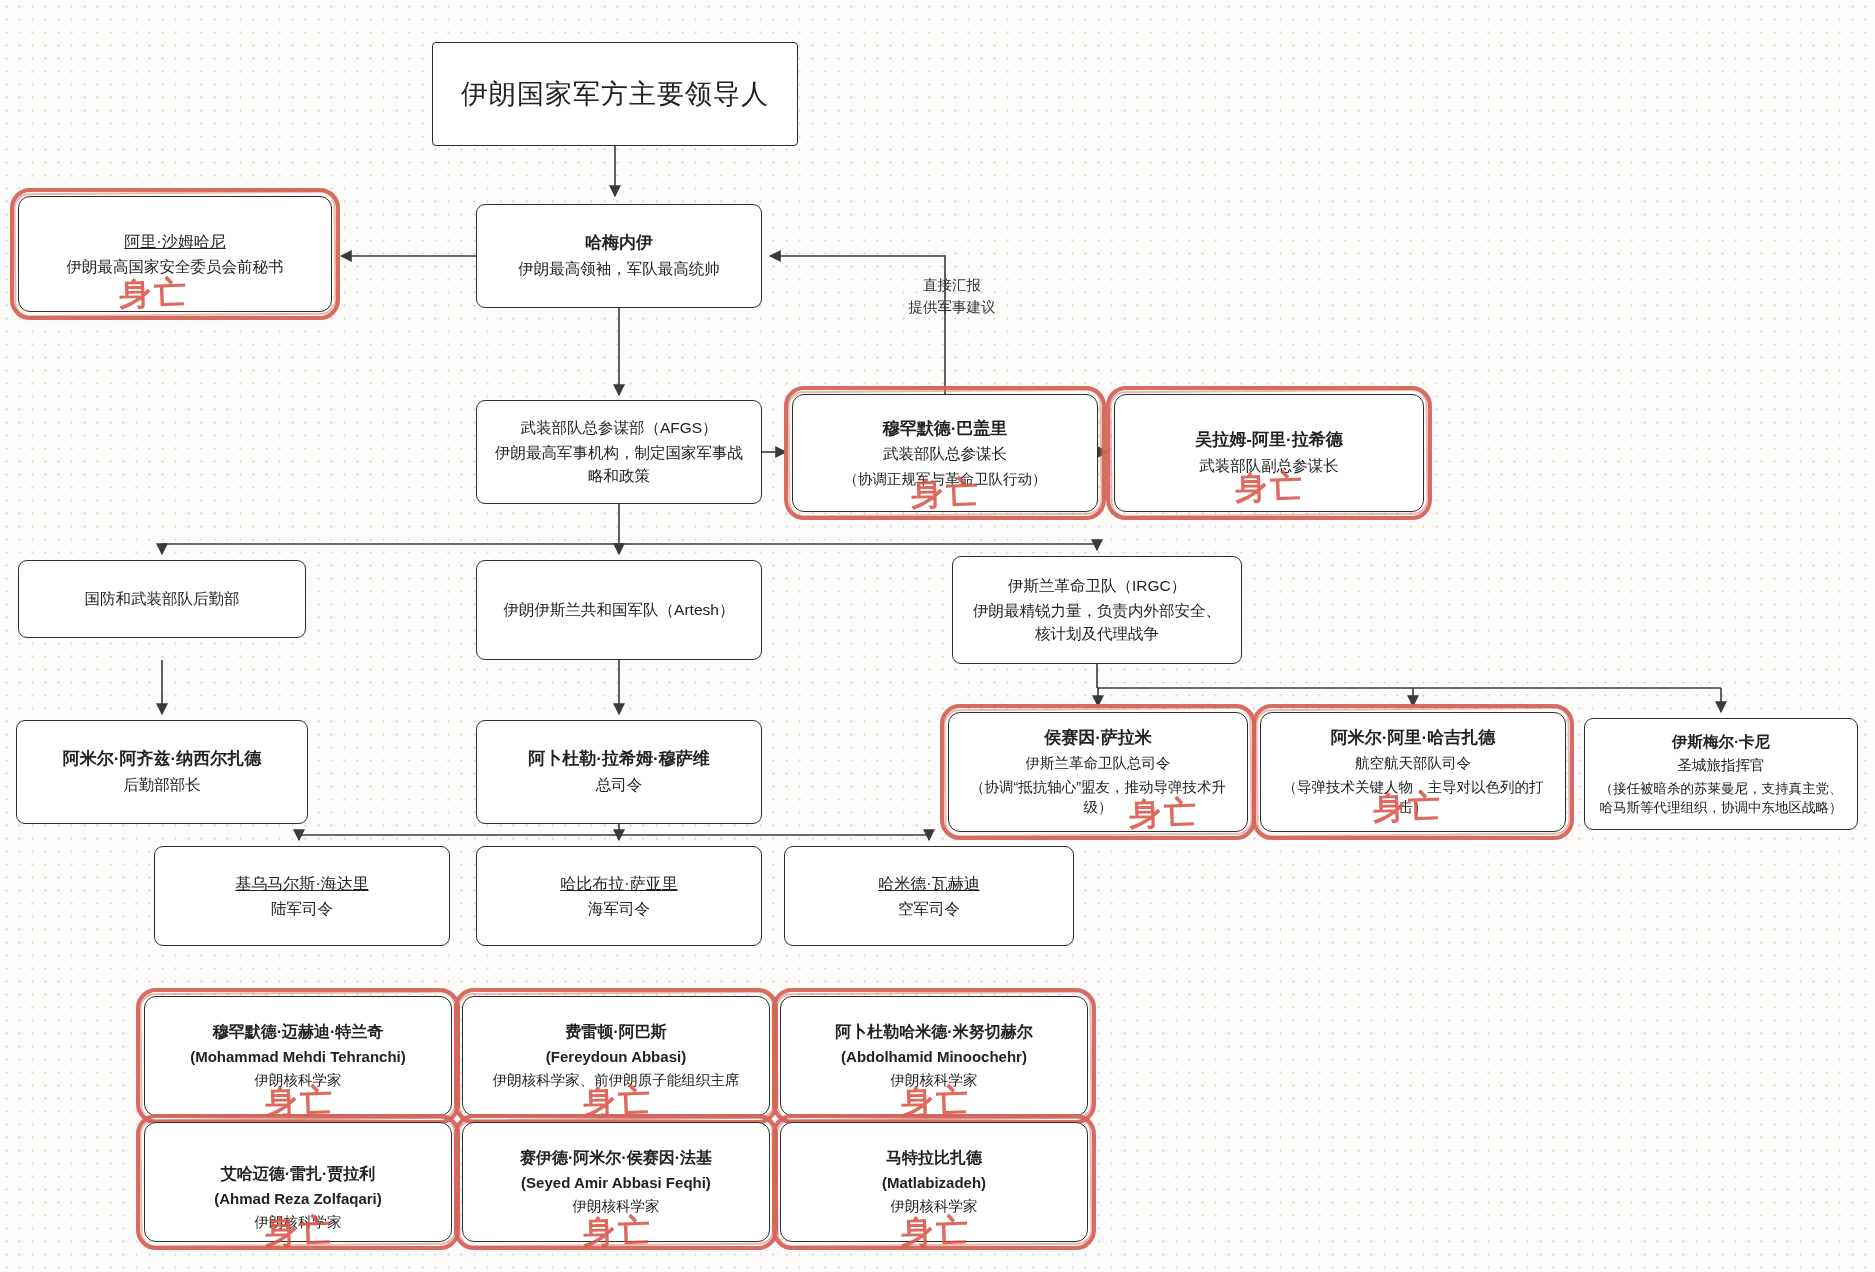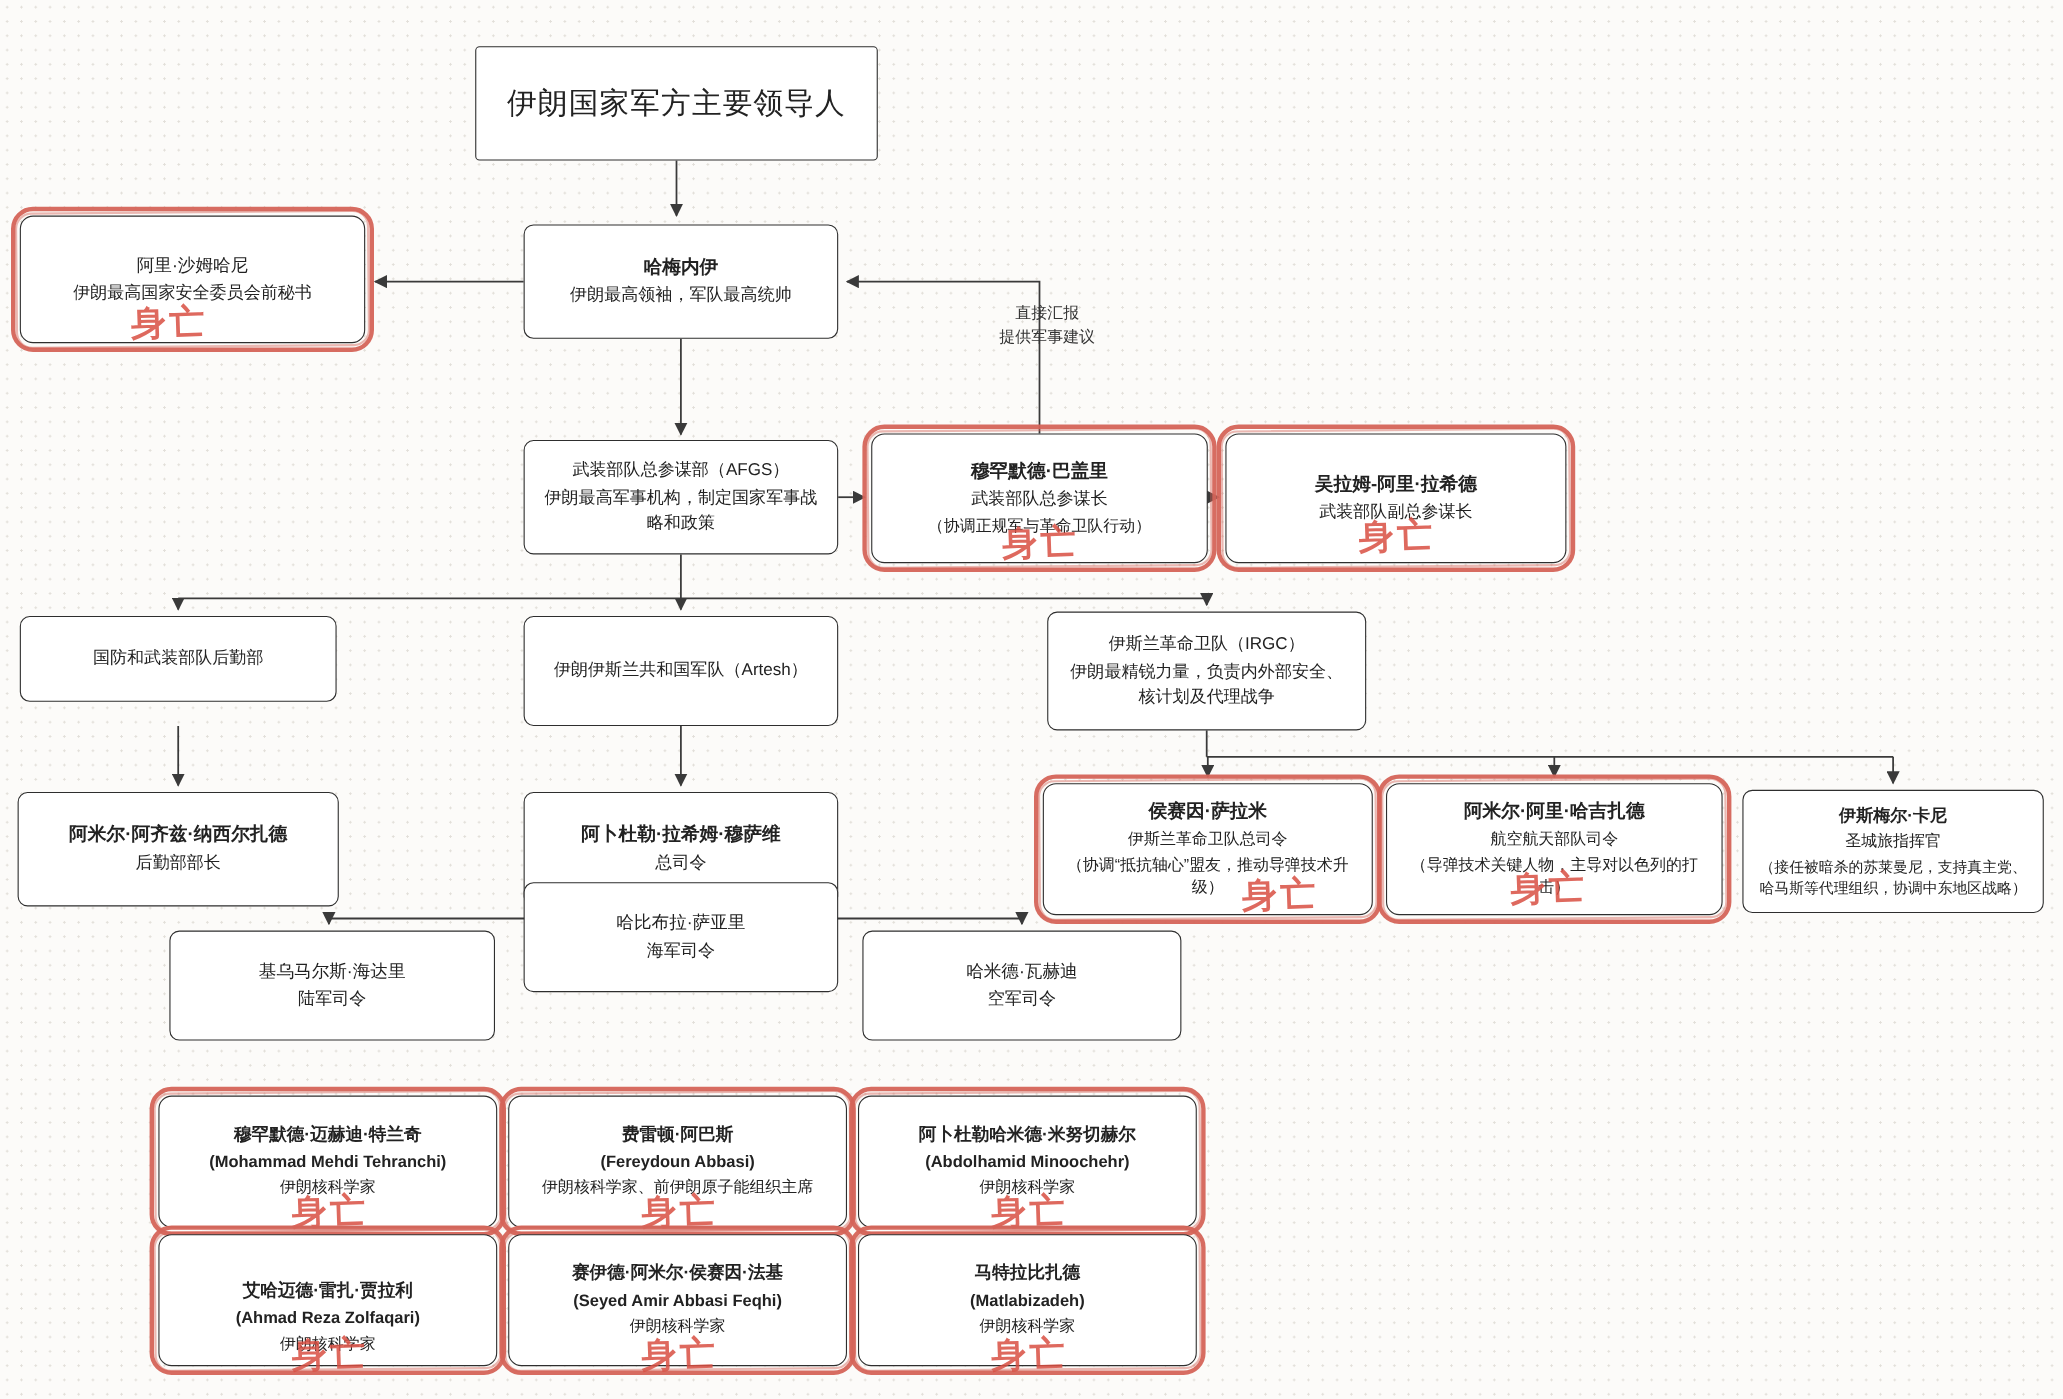--- a/index.html
+++ b/index.html
@@ -26,21 +26,21 @@
     align-items:center;justify-content:center;
     text-align:center;
     padding:8px 14px;
     gap:3px;
     color:#222;
   }
   .node > div{width:100%;}
   .title-node{border-radius:4px;}
   .title-text{font-size:27px;font-weight:500;letter-spacing:1px;}
   .n-name{font-size:17px;font-weight:700;line-height:1.4;}
-  .n-name-reg{font-size:16px;font-weight:400;line-height:1.45;}
+  .n-name-reg{font-size:16px;font-weight:400;line-height:1.45;text-decoration:underline;}
   .n-text{font-size:15.5px;line-height:1.45;}
   .n-note{font-size:14.5px;line-height:1.42;}
   .n-en{font-size:15px;font-weight:700;line-height:1.4;}
   .red-ring{border-radius:12px;}
   .red-ring::before{
     content:"";position:absolute;inset:-9px;
     border:4.5px solid rgba(213,100,89,.95);
     border-radius:20px;pointer-events:none;
   }
   .red-ring::after{
@@ -183,21 +183,21 @@
     <div class="n-name" style="font-size:15.5px;">伊斯梅尔·卡尼</div>
     <div class="n-note">圣城旅指挥官</div>
     <div class="n-note" style="font-size:13.5px;">（接任被暗杀的苏莱曼尼，支持真主党、哈马斯等代理组织，协调中东地区战略）</div>
   </div>
 
   <div class="node" style="left:154px;top:846px;width:296px;height:100px;">
     <div class="n-name-reg">基乌马尔斯·海达里</div>
     <div class="n-text">陆军司令</div>
   </div>
 
-  <div class="node" style="left:476px;top:802px;width:286px;height:100px;">
+  <div class="node" style="left:476px;top:846px;width:286px;height:100px;">
     <div class="n-name-reg">哈比布拉·萨亚里</div>
     <div class="n-text">海军司令</div>
   </div>
 
   <div class="node" style="left:784px;top:846px;width:290px;height:100px;">
     <div class="n-name-reg">哈米德·瓦赫迪</div>
     <div class="n-text">空军司令</div>
   </div>
 
   <div class="node red-ring" style="left:144px;top:996px;width:308px;height:120px;">

